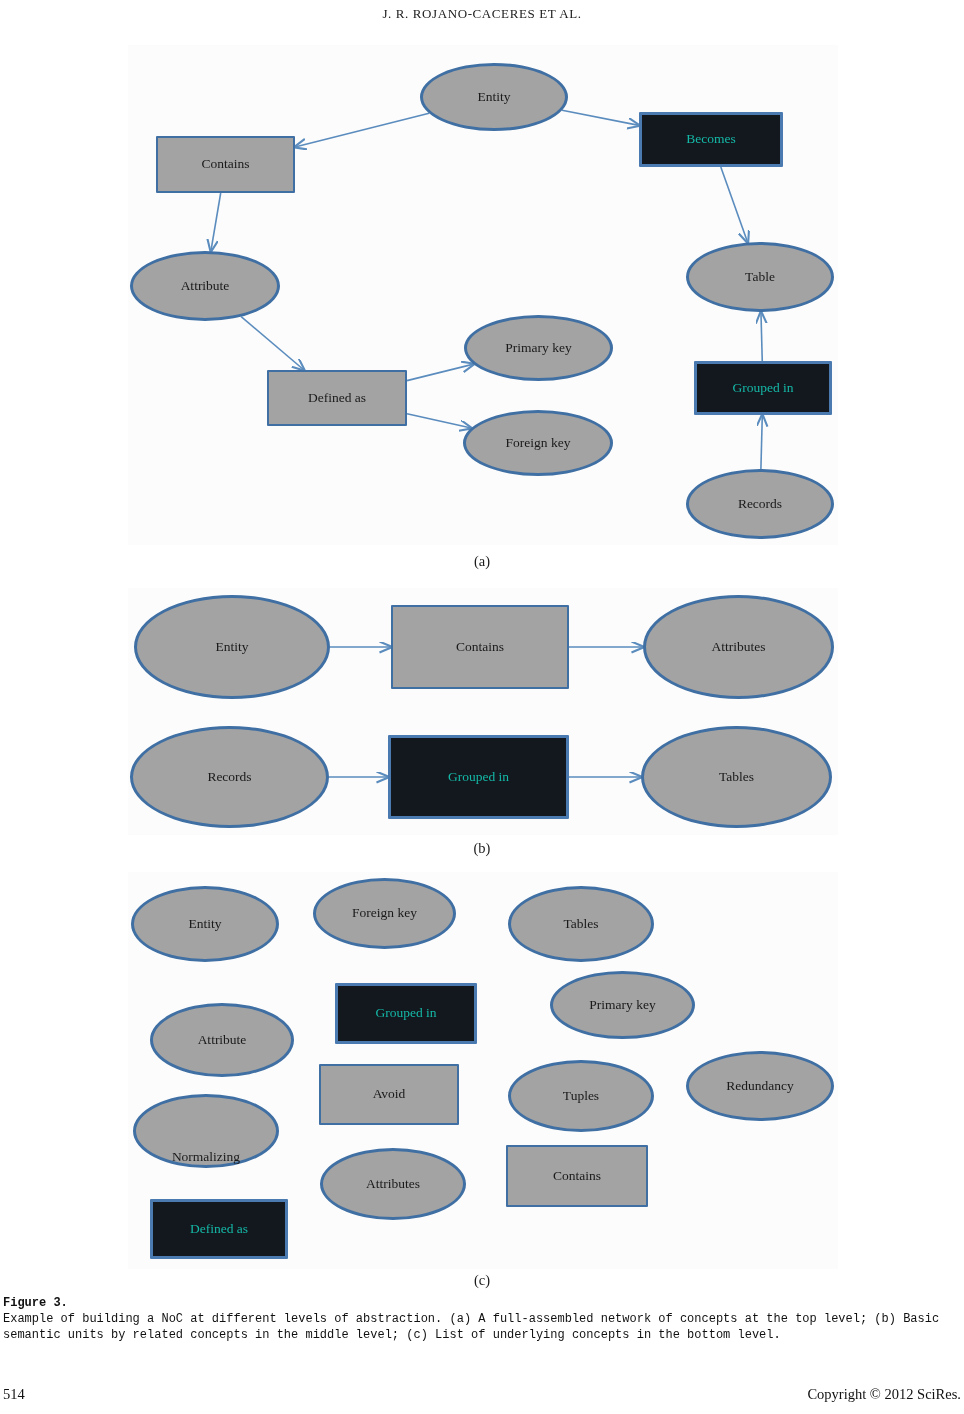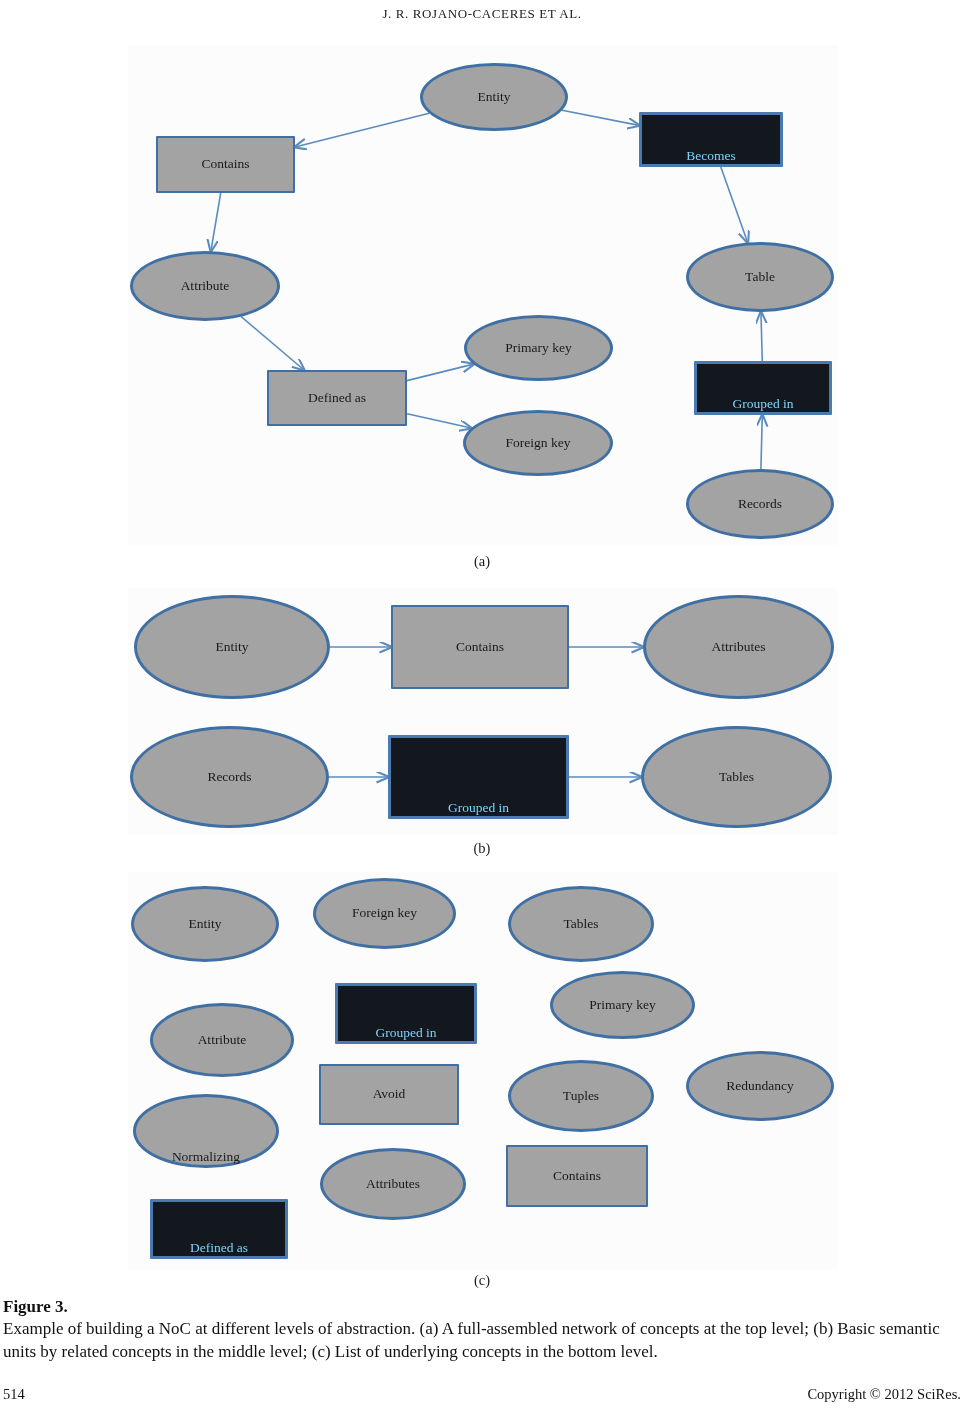--- a/index.html
+++ b/index.html
@@ -65,41 +65,40 @@
     color: #1a1a1a;
     text-align: center;
     line-height: 1.1;
     background: #a3a3a3;
     border: 2.5px solid #3f6fa3;
   }
   .ellipse { border-radius: 50%; border-width: 3px; }
   .rect    { border-radius: 1px; }
   .filled  {
     background: #13181f;
-    color: #7dd3fc;
+    color: #14b8a6;
     border: 3px solid #4a7ab0;
-    align-items: flex-end;
   }
 
   
   .arrow-layer {
     position: absolute;
     top: 0; left: 0;
     width: 710px; height: 100%;
     pointer-events: none;
   }
 
   
   #caption {
     position: absolute;
     left: 3px;
     top: 1296px;
     width: 958px;
-    font-family: Liberation Serif, serif;
-    font-size: 17px;
+    font-family: Liberation Mono, monospace;
+    font-size: 12px;
     line-height: 1.32;
     color: #111111;
   }
   #caption-title {
     font-weight: bold;
     display: block;
   }
   #caption-body { display: block; }
 
   

